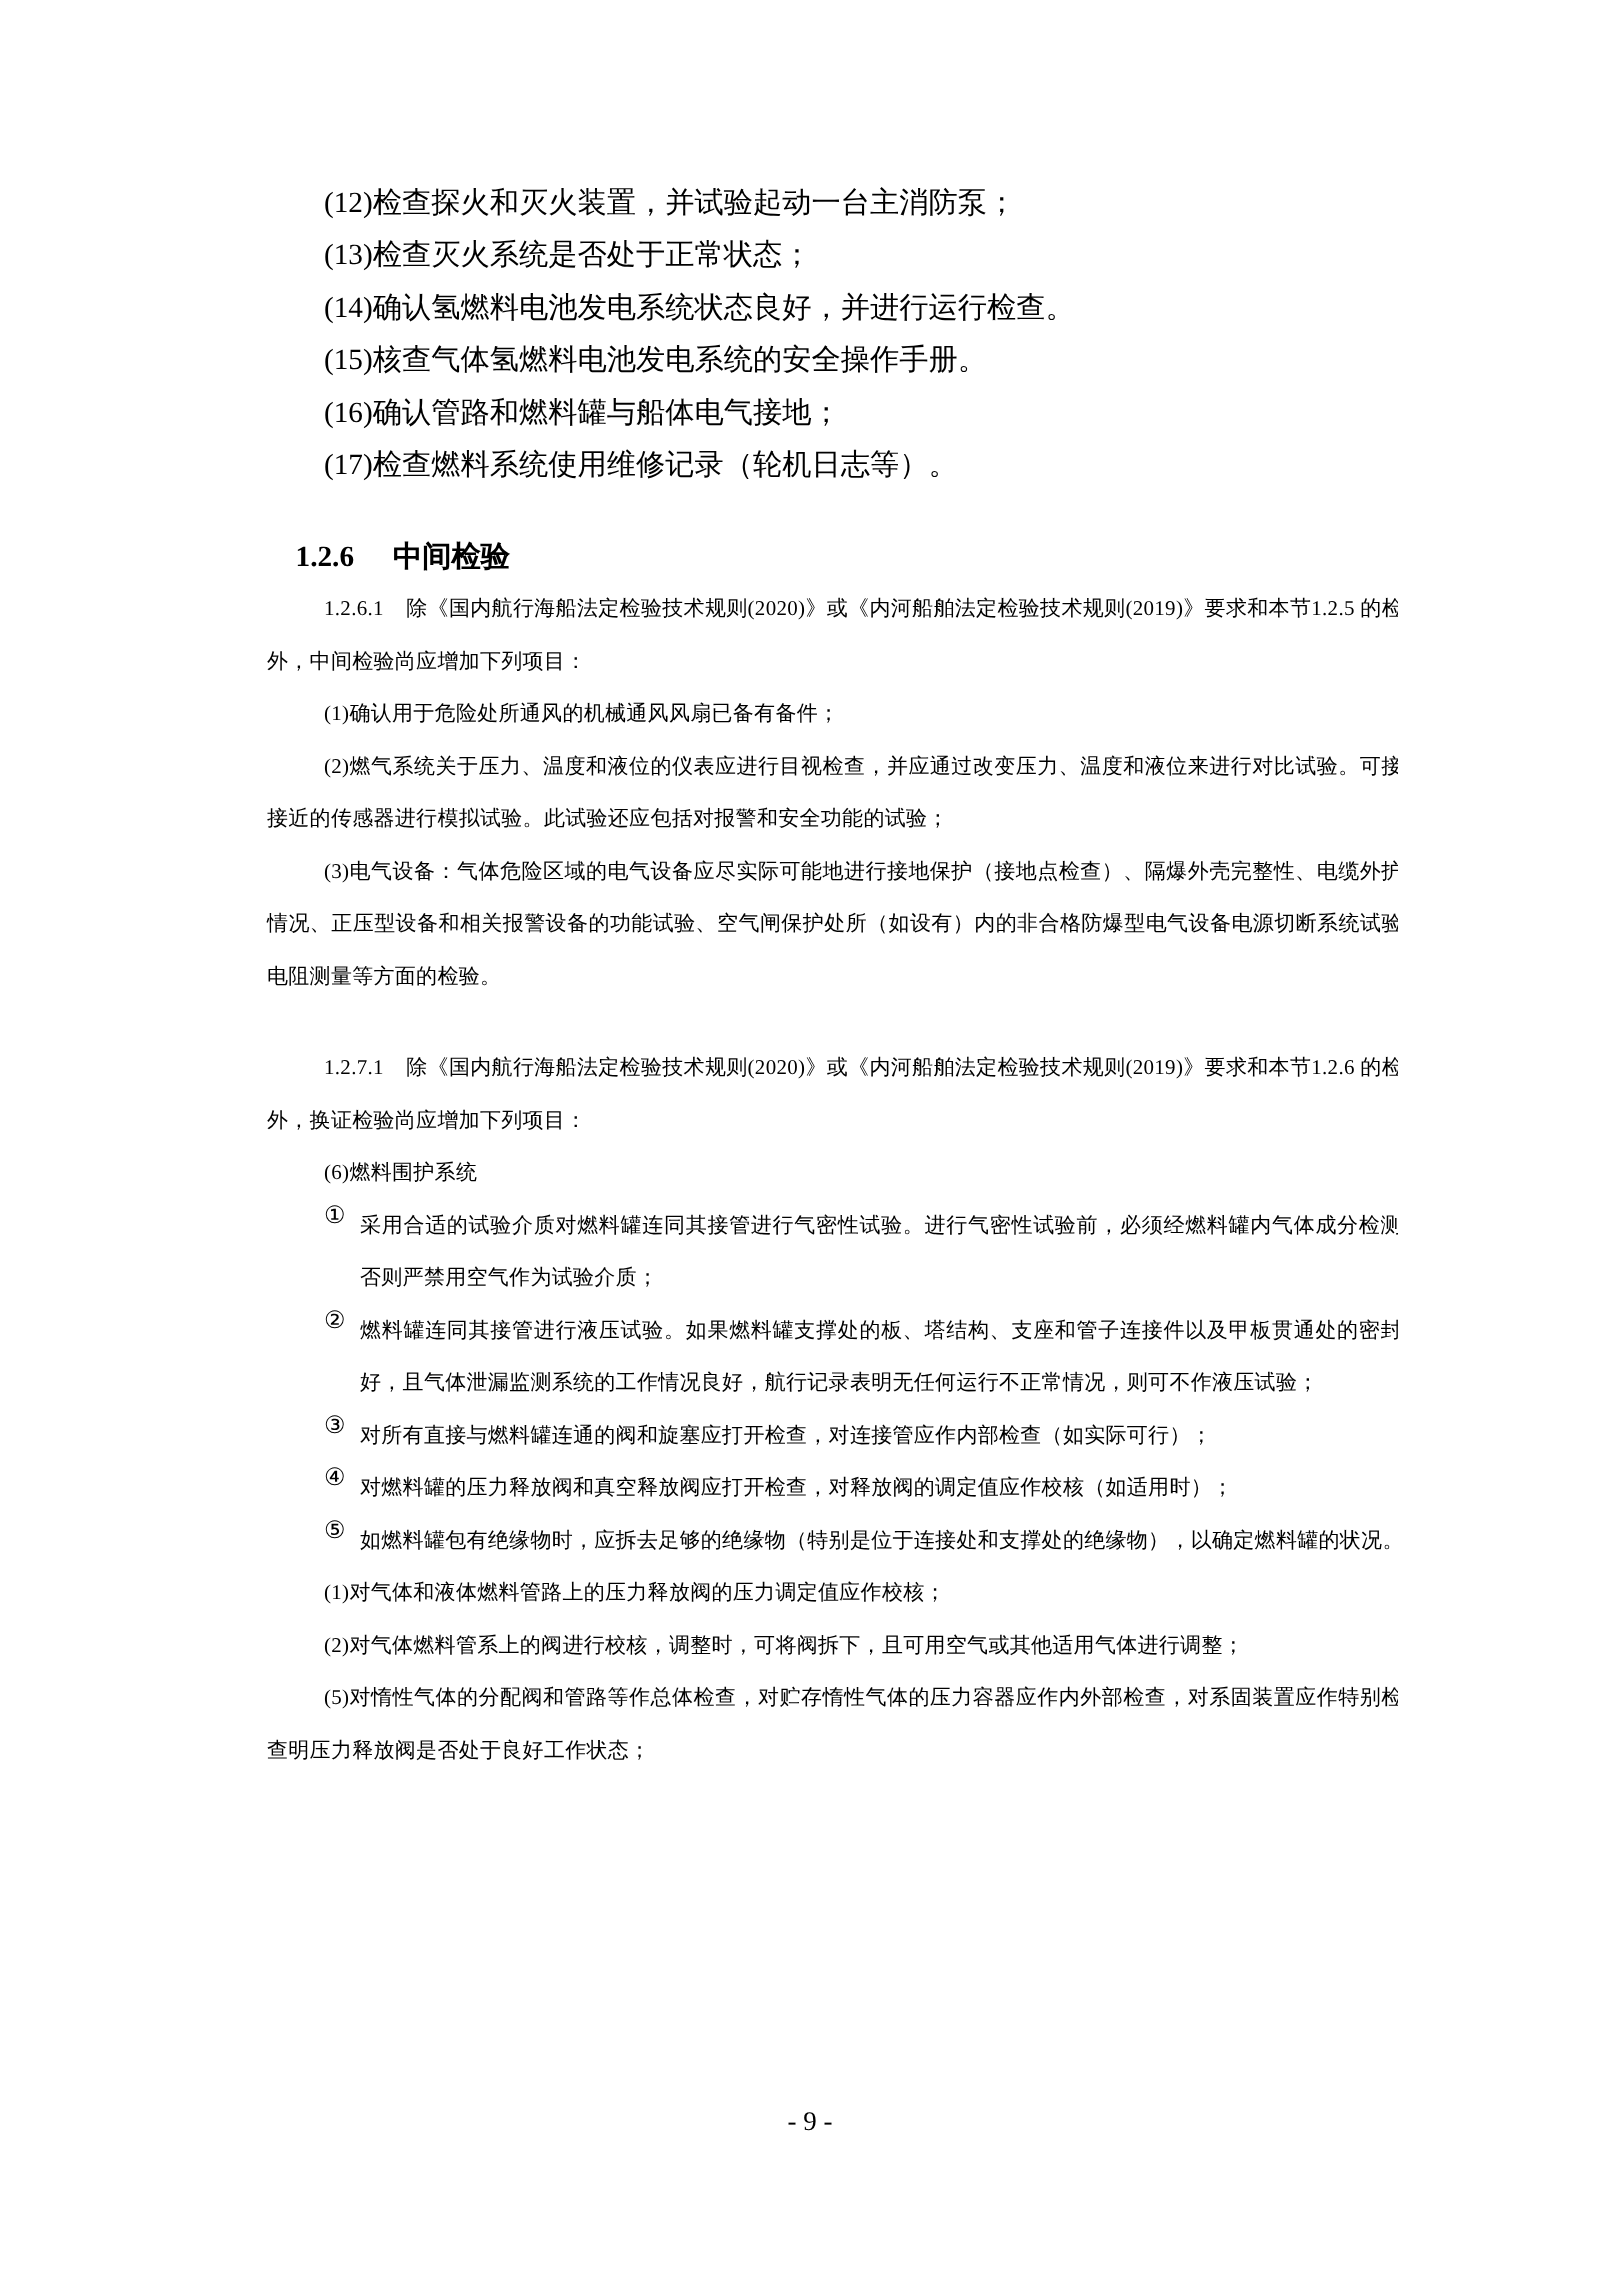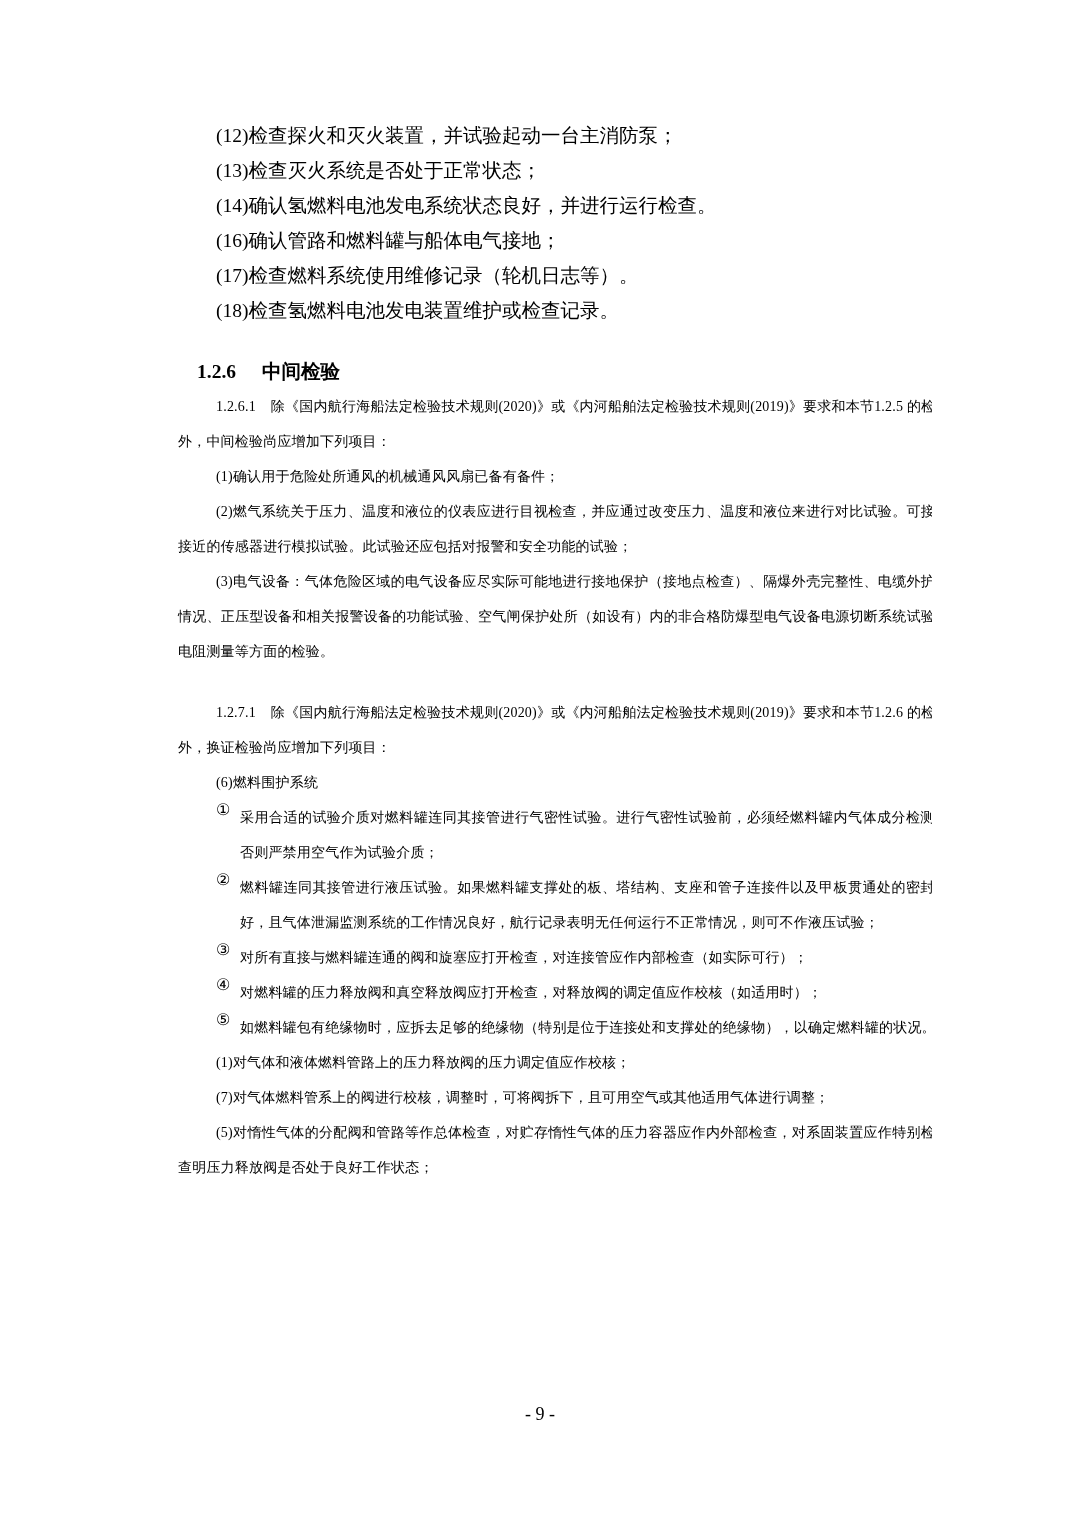--- a/index.html
+++ b/index.html
@@ -76,23 +76,23 @@
 </head>
 <body>
 
 <div class="page">
   <div class="content">
 
     <div>
       <p class="list-line indent1">(12)检查探火和灭火装置，并试验起动一台主消防泵；</p>
       <p class="list-line indent1">(13)检查灭火系统是否处于正常状态；</p>
       <p class="list-line indent1">(14)确认氢燃料电池发电系统状态良好，并进行运行检查。</p>
+      <p class="list-line indent1">(15)核查气体氢燃料电池发电系统的安全操作手册。</p>
       <p class="list-line indent1">(16)确认管路和燃料罐与船体电气接地；</p>
       <p class="list-line indent1">(17)检查燃料系统使用维修记录（轮机日志等）。</p>
-      <p class="list-line indent1">(18)检查氢燃料电池发电装置维护或检查记录。</p>
     </div>
 
     <div class="spacer-md"></div>
 
     <p class="heading"><span>1.2.6</span><span class="htitle">中间检验</span></p>
 
     <p class="para indent1"><span>1.2.6.1</span>&nbsp;&nbsp;&nbsp;&nbsp;<span>除《国内航行海船法定检验技术规则(2020)》或《内河船舶法定检验技术规则(2019)》要求和本节1.2.5 的检验项目外，中间检验尚应增加下列项目：</span></p>
 
     <p class="para indent1">(1)确认用于危险处所通风的机械通风风扇已备有备件；</p>
     <p class="para indent1">(2)燃气系统关于压力、温度和液位的仪表应进行目视检查，并应通过改变压力、温度和液位来进行对比试验。可接受无法接近的传感器进行模拟试验。此试验还应包括对报警和安全功能的试验；</p>
@@ -120,21 +120,21 @@
     <div class="subwrap">
       <span class="num">④</span>
       <p class="para">对燃料罐的压力释放阀和真空释放阀应打开检查，对释放阀的调定值应作校核（如适用时）；</p>
     </div>
     <div class="subwrap">
       <span class="num">⑤</span>
       <p class="para">如燃料罐包有绝缘物时，应拆去足够的绝缘物（特别是位于连接处和支撑处的绝缘物），以确定燃料罐的状况。</p>
     </div>
 
     <p class="para indent1">(1)对气体和液体燃料管路上的压力释放阀的压力调定值应作校核；</p>
-    <p class="para indent1">(7)对气体燃料管系上的阀进行校核，调整时，可将阀拆下，且可用空气或其他适用气体进行调整；</p>
+    <p class="para indent1">(2)对气体燃料管系上的阀进行校核，调整时，可将阀拆下，且可用空气或其他适用气体进行调整；</p>
     <p class="para indent1">(5)对惰性气体的分配阀和管路等作总体检查，对贮存惰性气体的压力容器应作内外部检查，对系固装置应作特别检查，应查明压力释放阀是否处于良好工作状态；</p>
 
   </div>
 
   <div class="footer">
     <span>- 9 -</span>
   </div>
 </div>
 
 </body></html>

